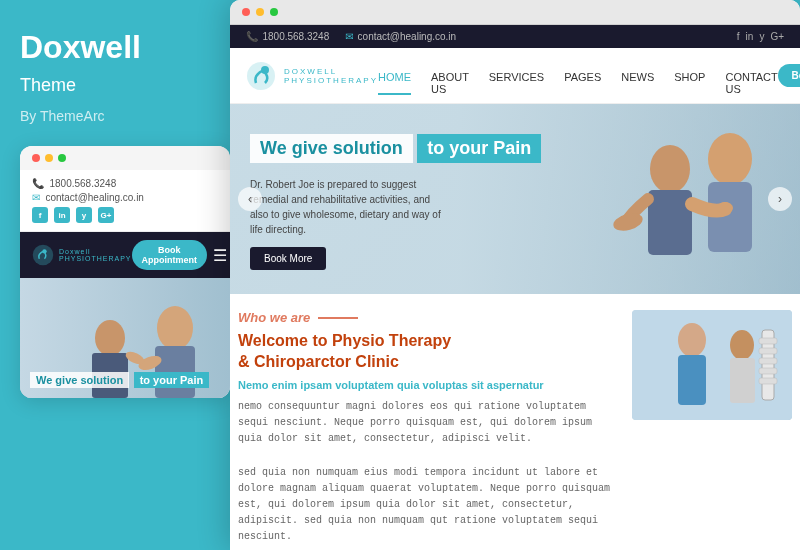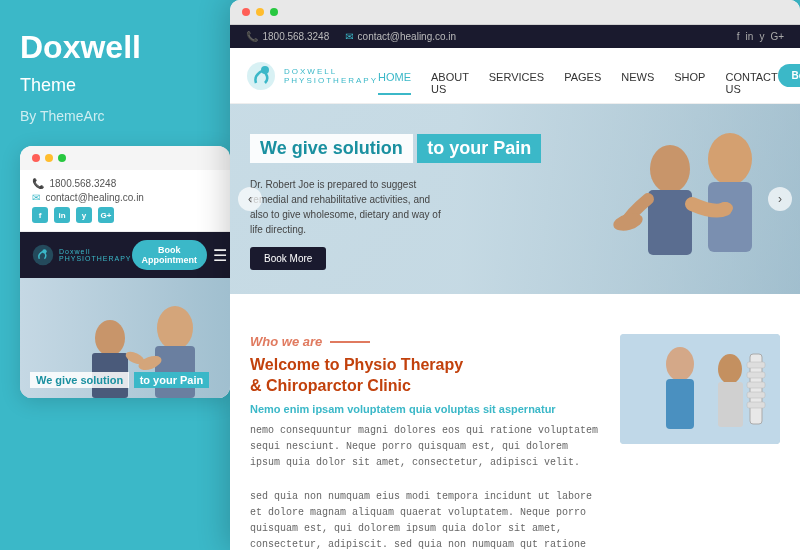--- a/index.html
+++ b/index.html
@@ -360,26 +360,25 @@
       justify-content: center;
       cursor: pointer;
       font-size: 12px;
       color: #555;
     }
     .hero-arrow.left { left: 8px; }
     .hero-arrow.right { right: 8px; }
 
     
     .desktop-about {
-      padding: 16px 20px;
+      padding: 16px 8px;
       display: flex;
       gap: 20px;
       flex: 1;
       overflow: hidden;
-      margin-top: 24px;
     }
     .about-left {
       flex: 1;
     }
     .about-tag {
       color: #e07a5f;
       font-size: 13px;
       font-style: italic;
       font-weight: 600;
       margin-bottom: 6px;

